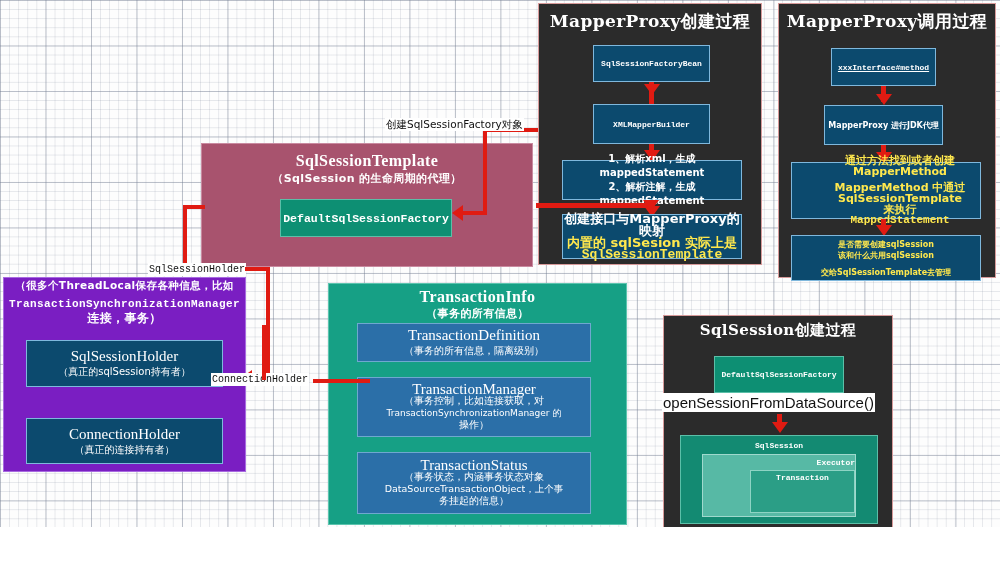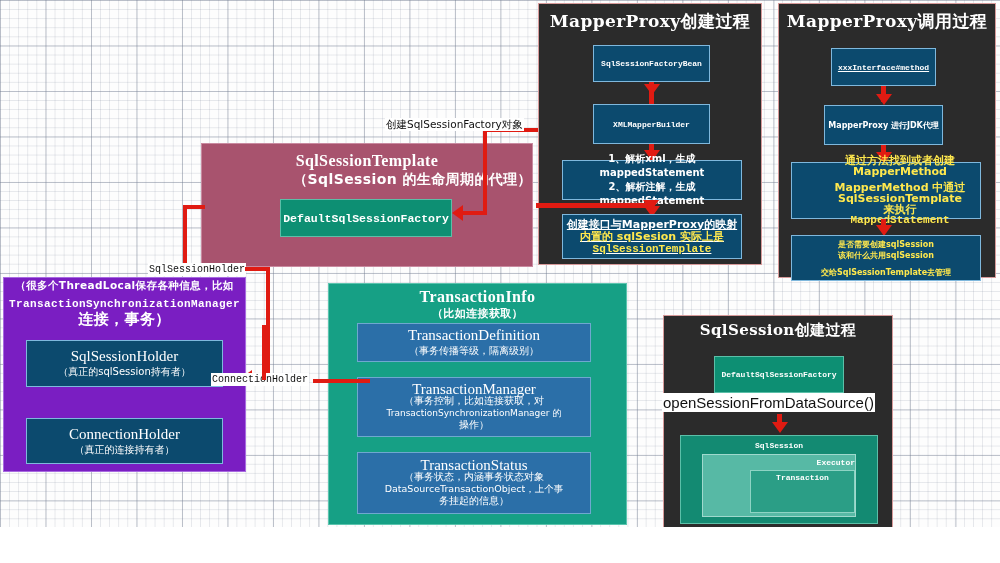--- a/index.html
+++ b/index.html
@@ -122,21 +122,21 @@
     <div class="arrow-down" style="left:105px; top:146px;"></div>
 
     <div class="node blue mono" style="left:23px; top:156px; width:180px; height:40px; font-size:10px; line-height:14px;">
       <span class="cn">1、解析xml，生成mappedStatement</span>
       <span class="cn">2、解析注解，生成mappedStatement</span>
     </div>
 
     <div class="vline" style="left:110px; top:196px; width:5px; height:12px;"></div>
     <div class="arrow-down" style="left:105px; top:202px;"></div>
 
-    <div class="node blue mono" style="left:23px; top:210px; width:180px; height:45px; font-size:11px; line-height:12px;text-decoration:underline;">
+    <div class="node blue mono" style="left:23px; top:210px; width:180px; height:45px; font-size:13px; line-height:12px;">
       <span class="cn">创建接口与MapperProxy的映射</span>
       <span class="cn yellow" style="">内置的 sqlSesion 实际上是</span>
       <span class="yellow">SqlSessionTemplate</span>
     </div>
   </div>
 
   <div class="panel dark-panel" style="left:778px; top:3px; width:218px; height:275px;">
     <div class="panel-title title-cn" style="font-size:17px; margin-top:6px;">MapperProxy调用过程</div>
 
     <div class="node blue mono" style="left:52px; top:44px; width:105px; height:38px; font-size:8px;text-decoration:underline;">
@@ -165,50 +165,50 @@
 
     <div class="node blue mono" style="left:12px; top:231px; width:190px; height:46px; font-size:8px; line-height:11px;">
       <span class="cn yellow">是否需要创建sqlSession</span>
       <span class="cn yellow">该和什么共用sqlSession</span>
       <span class="cn yellow" style="margin-top:6px;">交给SqlSessionTemplate去管理</span>
     </div>
   </div>
 
   <div class="panel" style="left:201px; top:143px; width:332px; height:124px; background:#a8536e; border:1px solid #c98aa0;">
     <div class="panel-title serif" style="font-size:16px; margin-top:8px;">SqlSessionTemplate</div>
-    <div class="panel-title cn" style="font-size:14px; margin-top:1px;text-align:right;">（SqlSession 的生命周期的代理）</div>
+    <div class="panel-title cn" style="font-size:11px; margin-top:1px;">（SqlSession 的生命周期的代理）</div>
 
     <div class="node mono" style="left:78px; top:55px; width:172px; height:38px; background:#0d8f73; border:1px solid #5bbfa8; font-size:11.5px;">
       <span>DefaultSqlSessionFactory</span>
     </div>
   </div>
 
   <div class="panel" style="left:3px; top:277px; width:243px; height:195px; background:#7a1ec2; border:1px solid #a86ae0;">
     <div class="panel-title cn" style="font-size:10.5px; margin-top:1px;">（很多个ThreadLocal保存各种信息，比如</div>
     <div class="panel-title mono" style="font-size:11px; margin-top:5px;">TransactionSynchronizationManager</div>
-    <div class="panel-title cn" style="font-size:15px;">连接，事务）</div>
+    <div class="panel-title cn" style="font-size:12px;">连接，事务）</div>
 
     <div class="node blue" style="left:22px; top:62px; width:197px; height:47px;">
       <span class="serif" style="font-size:15px;">SqlSessionHolder</span>
       <span class="cn" style="font-size:10px;">（真正的sqlSession持有者）</span>
     </div>
 
     <div class="node blue" style="left:22px; top:140px; width:197px; height:46px;">
       <span class="serif" style="font-size:15px;">ConnectionHolder</span>
       <span class="cn" style="font-size:10px;">（真正的连接持有者）</span>
     </div>
   </div>
 
   <div class="panel" style="left:328px; top:283px; width:299px; height:242px; background:#16a085; border:1px solid #5bc4ae;">
     <div class="panel-title serif" style="font-size:16px; margin-top:4px;">TransactionInfo</div>
-    <div class="panel-title cn" style="font-size:11px;">（比如连接获取）</div>
+    <div class="panel-title cn" style="font-size:11px;">（事务的所有信息）</div>
 
     <div class="node" style="left:28px; top:39px; width:234px; height:39px; background:#2b6fa8; border:1px solid #6fa8cf;">
       <span class="serif" style="font-size:15px;">TransactionDefinition</span>
-      <span class="cn" style="font-size:10px;">（事务传播等级，隔离级别）</span>
+      <span class="cn" style="font-size:10px;">（事务的所有信息，隔离级别）</span>
     </div>
 
     <div class="node" style="left:28px; top:93px; width:234px; height:60px; background:#2b6fa8; border:1px solid #6fa8cf; line-height:12px;">
       <span class="serif" style="font-size:15px;">TransactionManager</span>
       <span class="cn" style="font-size:10px;">（事务控制，比如连接获取，对</span>
       <span class="cn" style="font-size:9px;">TransactionSynchronizationManager 的</span>
       <span class="cn" style="font-size:10px;">操作）</span>
     </div>
 
     <div class="node" style="left:28px; top:168px; width:234px; height:62px; background:#2b6fa8; border:1px solid #6fa8cf; line-height:12px;">

